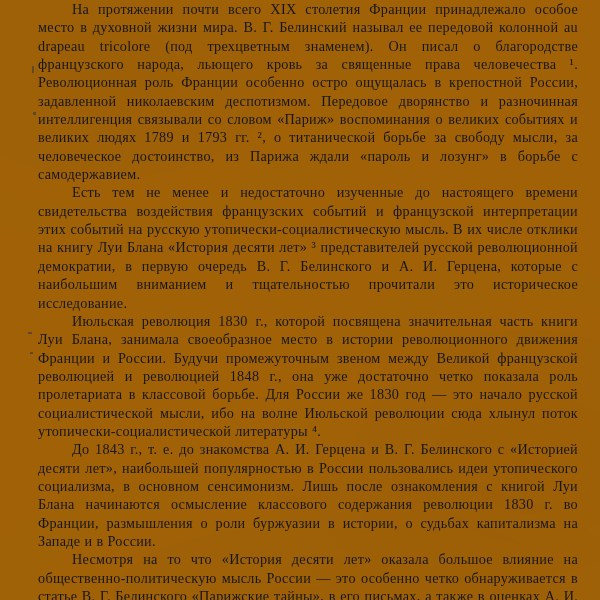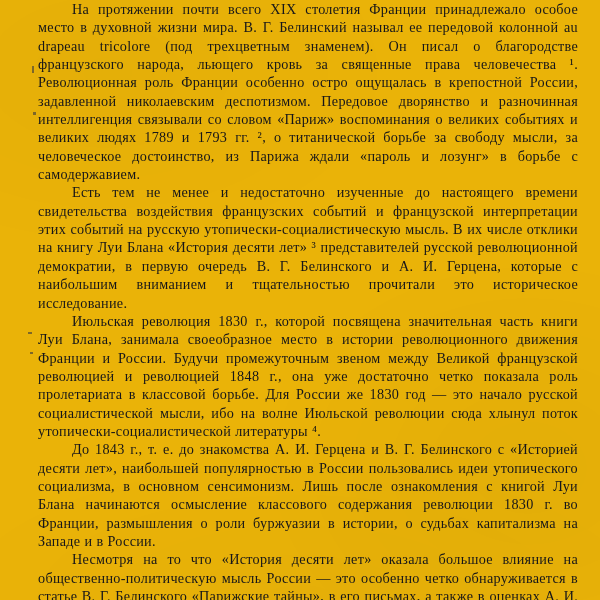--- a/index.html
+++ b/index.html
@@ -12,21 +12,21 @@
     overflow: hidden;
     background: #f2f1ef;
     font-family: "Liberation Serif", "DejaVu Serif", serif;
   }
 
   
   #scan-page {
     position: relative;
     width: 600px;
     height: 600px;
-    background: #eab308;
+    background: #a16207;
     overflow: hidden;
   }
 
   
   #paper-texture {
     position: absolute;
     inset: 0;
     pointer-events: none;
     background:
       radial-gradient(ellipse 420px 260px at 18% 12%, rgba(0,0,0,0.022), rgba(0,0,0,0) 70%),

